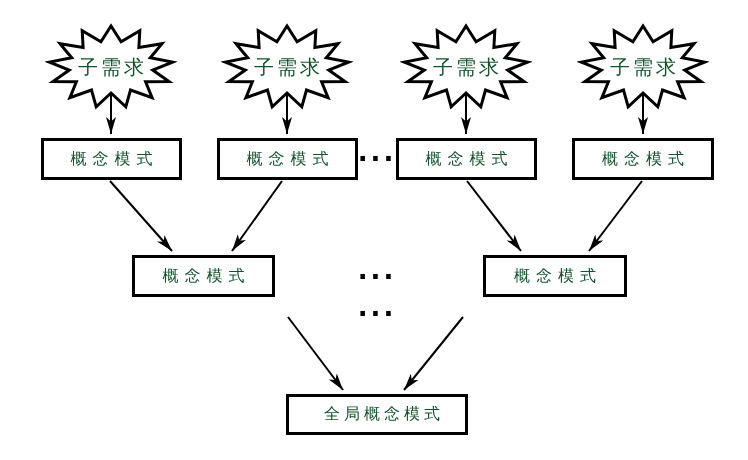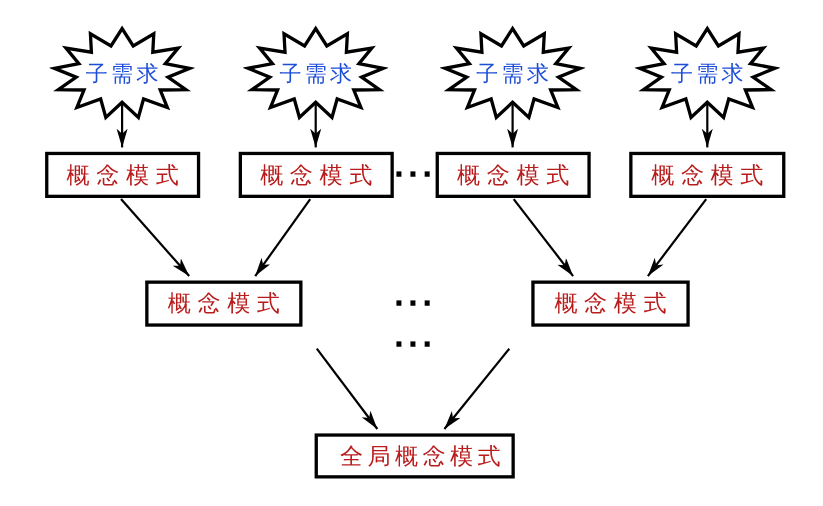--- a/index.html
+++ b/index.html
@@ -53,34 +53,34 @@
     top: 0;
     width: 132px;
     height: 92px;
     display: flex;
     align-items: center;
     justify-content: center;
     font-size: 20px;
     letter-spacing: 3px;
     padding-left: 3px;
     box-sizing: border-box;
-    color: #1d4ed8;
+    color: #14532d;
   }
   .node-box {
     position: absolute;
     box-sizing: border-box;
     border: 3px solid #000000;
     background: #ffffff;
     display: flex;
     align-items: center;
     justify-content: center;
-    font-size: 21px;
+    font-size: 16px;
     letter-spacing: 6px;
     padding-left: 6px;
-    color: #b91c1c;
+    color: #14532d;
     white-space: nowrap;
   }
   .node-box.bottom {
     letter-spacing: 4px;
     padding-left: 14px;
   }
   .dots {
     position: absolute;
     font-family: "DejaVu Sans", "Liberation Sans", sans-serif;
     font-weight: bold;

